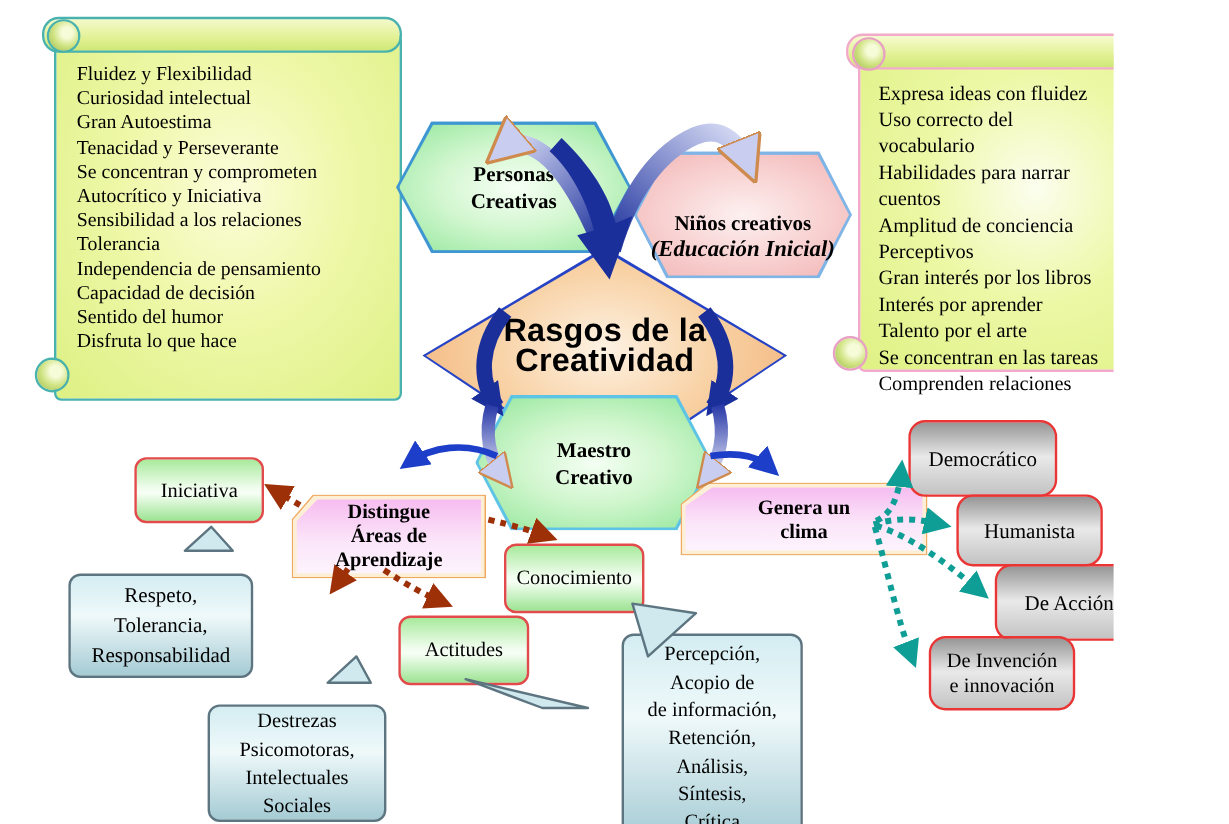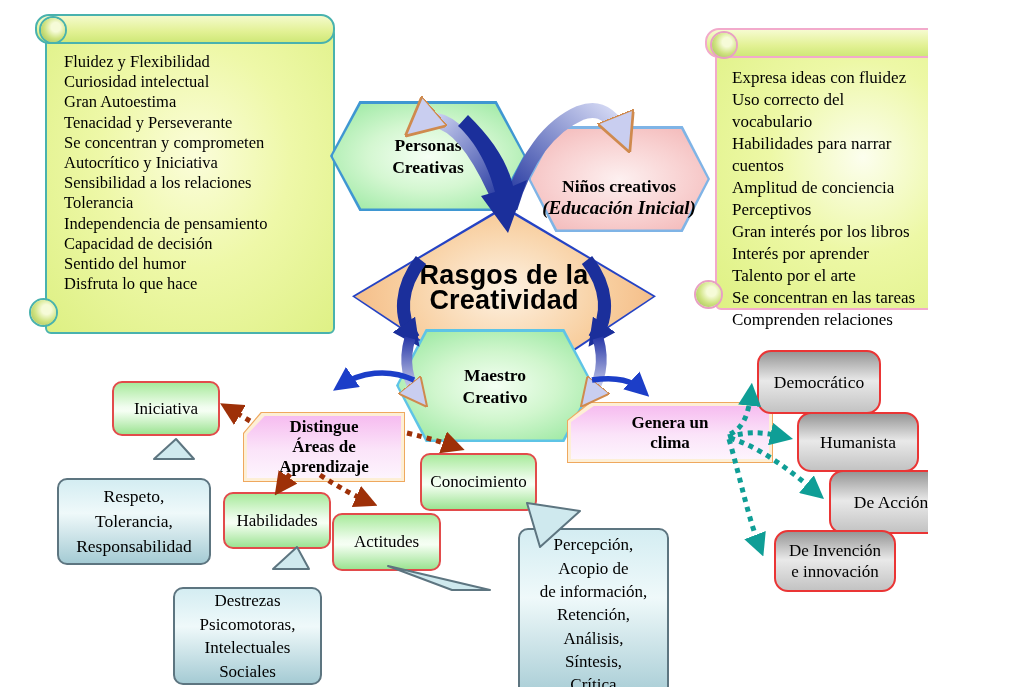--- a/index.html
+++ b/index.html
@@ -159,23 +159,20 @@
     <div class="plq-2"></div>
       <div class="plq-3"></div>
     <div class="plq-label pre">Distingue
 Áreas de
 Aprendizaje</div>
   </div>
   <div class="note ctr pre fore" style="left:57px;top:458px;width:150px;height:83px;font-size:17.5px;line-height:25px;">
     <span>Respeto,
 Tolerancia,
 Responsabilidad</span></div>
-  <div class="gbox ctr fore" style="left:223px;top:492px;width:104px;height:53px;">
-    <span>Habilidades</span>
-    </div>
   <div class="gbox ctr fore" style="left:332px;top:513px;width:105px;height:54px;">
     <span>Actitudes</span>
     </div>
   <div class="gbox ctr fore" style="left:420px;top:453px;width:113px;height:54px;">
     <span>Conocimiento</span>
     </div>
   <div class="note ctr pre fore" style="left:173px;top:567px;width:145px;height:94px;line-height:23.5px;">
     <span>Destrezas
 Psicomotoras,
 Intelectuales

